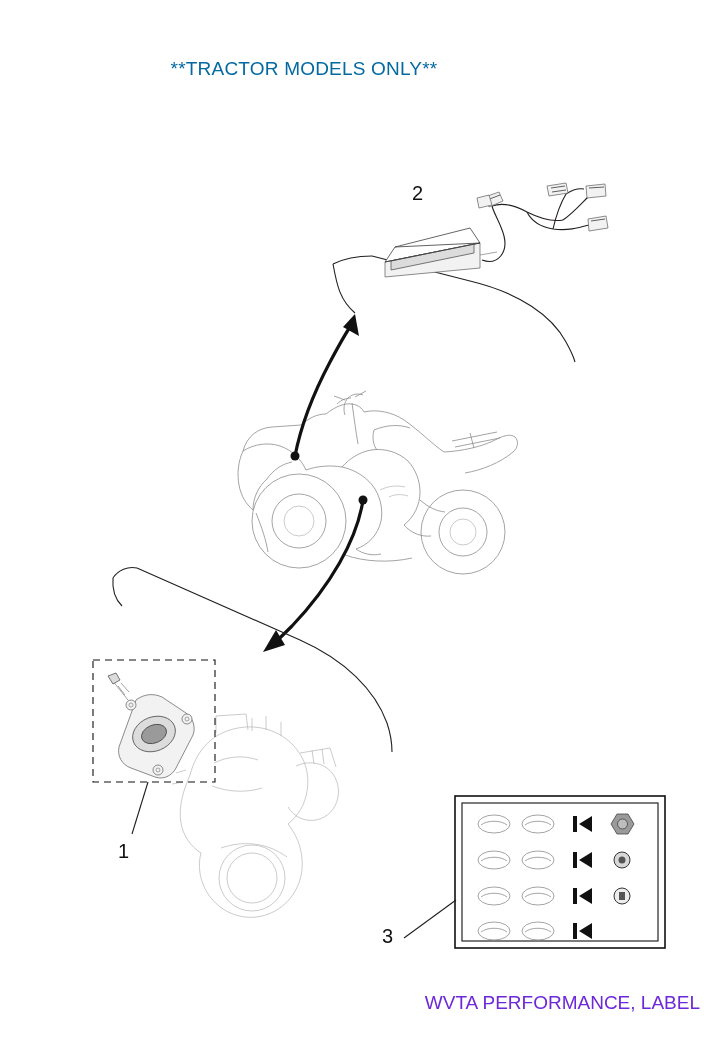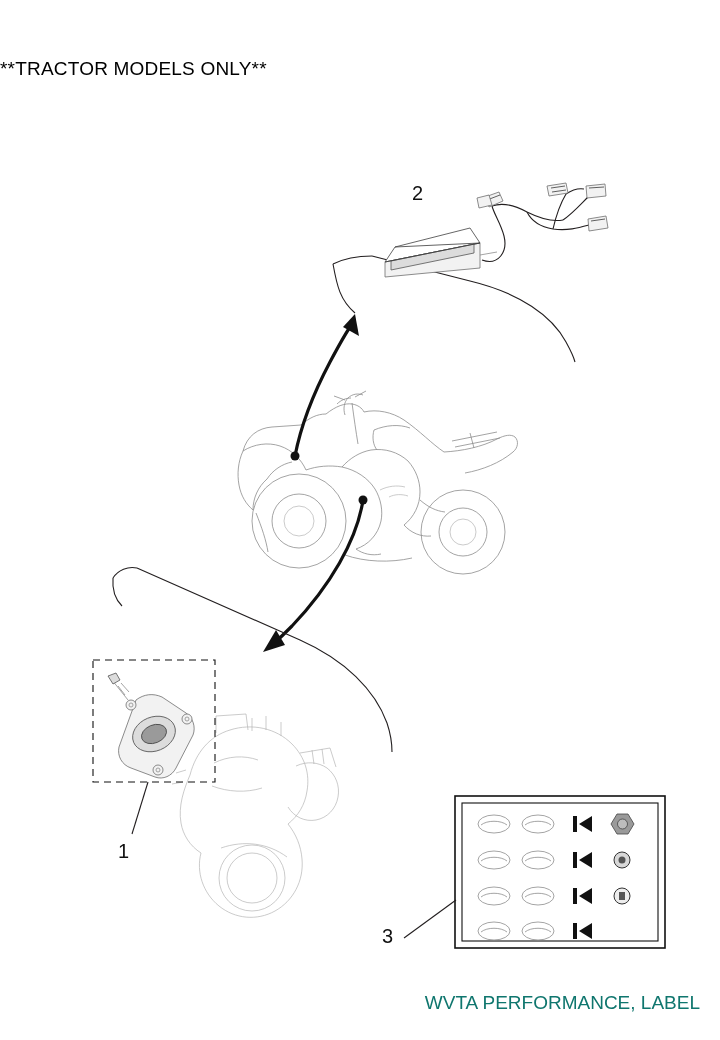--- a/index.html
+++ b/index.html
@@ -17,34 +17,34 @@
   }
   .page {
     position: absolute;
     inset: 0;
   }
   .title {
     position: absolute;
     top: 58px;
     left: 0;
     width: 608px;
-    text-align: left;
+    text-align: center;
     font-size: 19px;
     letter-spacing: 0.2px;
-    color: #000000;
+    color: #0369a1;
     white-space: pre;
   }
   .footer {
     position: absolute;
     left: 0;
     top: 992px;
     width: 700px;
     text-align: right;
     font-size: 19px;
-    color: #0f766e;
+    color: #6d28d9;
   }
   .callout {
     position: absolute;
     font-size: 20px;
     color: #111;
   }
   #callout-1 { left: 118px; top: 840px; }
   #callout-2 { left: 412px; top: 182px; }
   #callout-3 { left: 382px; top: 925px; }
 

